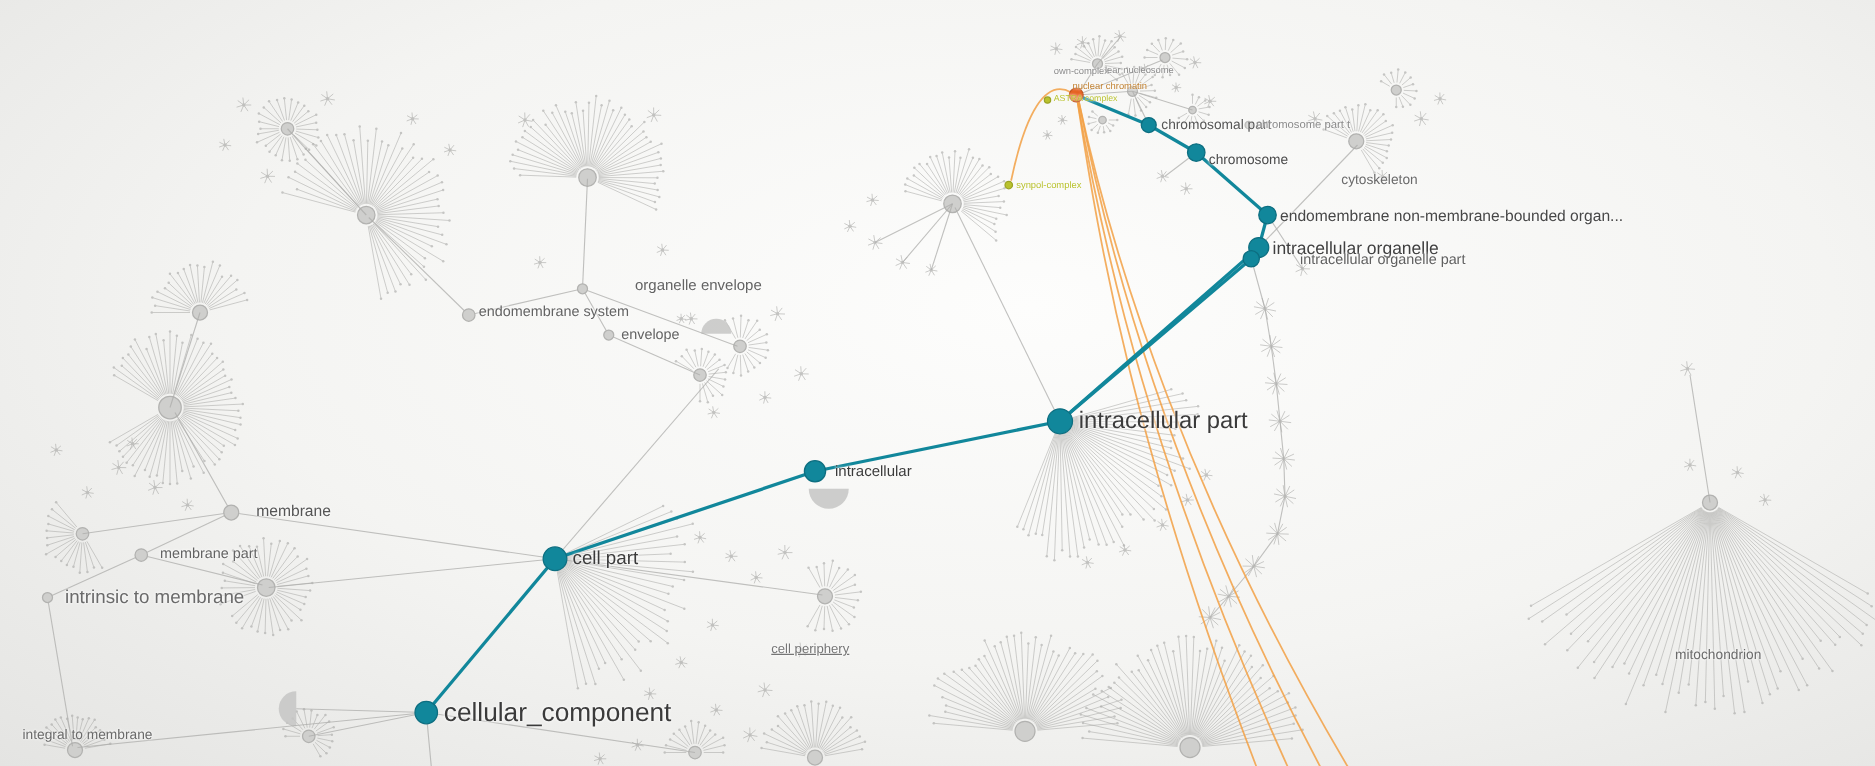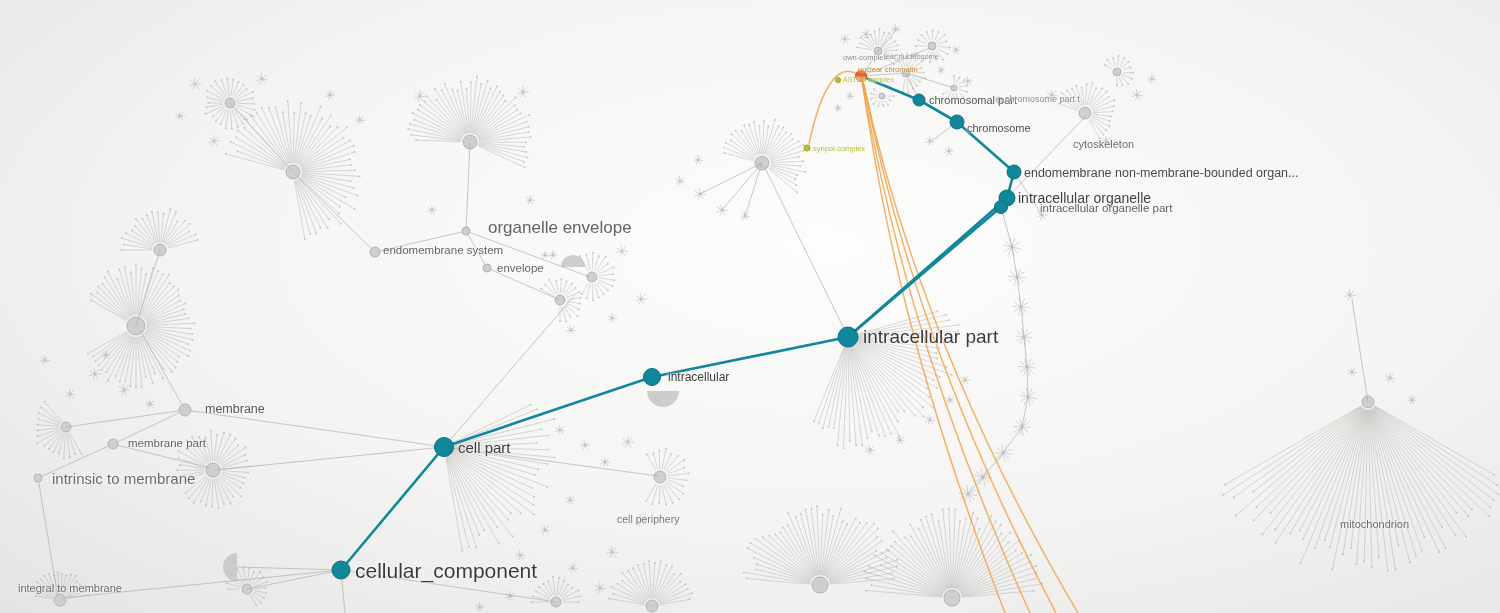--- a/index.html
+++ b/index.html
@@ -2343,28 +2343,28 @@
       <div class="glabel" style="left: 458px; top: 447px; font-size: 15px; color: rgb(59, 59, 59);">cell part</div>
       <div class="glabel" style="left: 668px; top: 377px; font-size: 12px; color: rgb(59, 59, 59);">intracellular</div>
       <div class="glabel" style="left: 863px; top: 337px; font-size: 19px; color: rgb(59, 59, 59);">intracellular part</div>
       <div class="glabel" style="left: 1018px; top: 198px; font-size: 14px; color: rgb(63, 63, 63);">intracellular organelle</div>
       <div class="glabel" style="left: 1040px; top: 208px; font-size: 11.5px; color: rgb(95, 95, 95);">intracellular organelle part</div>
       <div class="glabel" style="left: 1024px; top: 173px; font-size: 12.5px; color: rgb(71, 71, 71);">endomembrane non-membrane-bounded organ...</div>
       <div class="glabel" style="left: 967px; top: 128px; font-size: 11px; color: rgb(74, 74, 74);">chromosome</div>
       <div class="glabel" style="left: 929px; top: 100px; font-size: 11px; color: rgb(85, 85, 85);">chromosomal part</div>
       <div class="glabel" style="left: 1005px; top: 99px; font-size: 9px; color: rgb(138, 138, 138);">chromosome part t</div>
       <div class="glabel" style="left: 1073px; top: 144px; font-size: 11px; color: rgb(106, 106, 106);">cytoskeleton</div>
-      <div class="glabel" style="left: 488px; top: 228px; font-size: 17px; color: rgb(99, 99, 99);">organelle envelope</div>
+      <div class="glabel" style="left: 508px; top: 228px; font-size: 12px; color: rgb(99, 99, 99);">organelle envelope</div>
       <div class="glabel" style="left: 383px; top: 250px; font-size: 11.5px; color: rgb(99, 99, 99);">endomembrane system</div>
       <div class="glabel" style="left: 497px; top: 268px; font-size: 11.5px; color: rgb(99, 99, 99);">envelope</div>
       <div class="glabel" style="left: 205px; top: 409px; font-size: 12.5px; color: rgb(85, 85, 85);">membrane</div>
       <div class="glabel" style="left: 128px; top: 443px; font-size: 11.5px; color: rgb(99, 99, 99);">membrane part</div>
       <div class="glabel" style="left: 52px; top: 478px; font-size: 15px; color: rgb(106, 106, 106);">intrinsic to membrane</div>
       <div class="glabel" style="left: 18px; top: 588px; font-size: 11px; color: rgb(106, 106, 106);">integral to membrane</div>
-      <div class="glabel" style="left: 617px; top: 519px; font-size: 10.5px; color: rgb(117, 117, 117);">cell periphery</div>
+      <div class="glabel" style="left: 617px; top: 519px; font-size: 10.5px; color: rgb(117, 117, 117); text-decoration: underline;">cell periphery</div>
       <div class="glabel" style="left: 1340px; top: 524px; font-size: 11px; color: rgb(106, 106, 106);">mitochondrion</div>
       <div class="glabel" style="left: 843px; top: 57px; font-size: 7.5px; color: rgb(138, 138, 138);">own-complex</div>
       <div class="glabel" style="left: 884px; top: 56px; font-size: 7.5px; color: rgb(138, 138, 138);">lear nucleosome</div>
       <div class="glabel" style="left: 858px; top: 69px; font-size: 7.5px; color: rgb(192, 128, 48);">nuclear chromatin</div>
       <div class="glabel" style="left: 843px; top: 79px; font-size: 7px; color: rgb(185, 194, 46);">ASTRA complex</div>
       <div class="glabel" style="left: 813px; top: 148px; font-size: 7.5px; color: rgb(185, 194, 46);">synpol-complex</div>
     </div>
 </div>
 
 </body></html>

